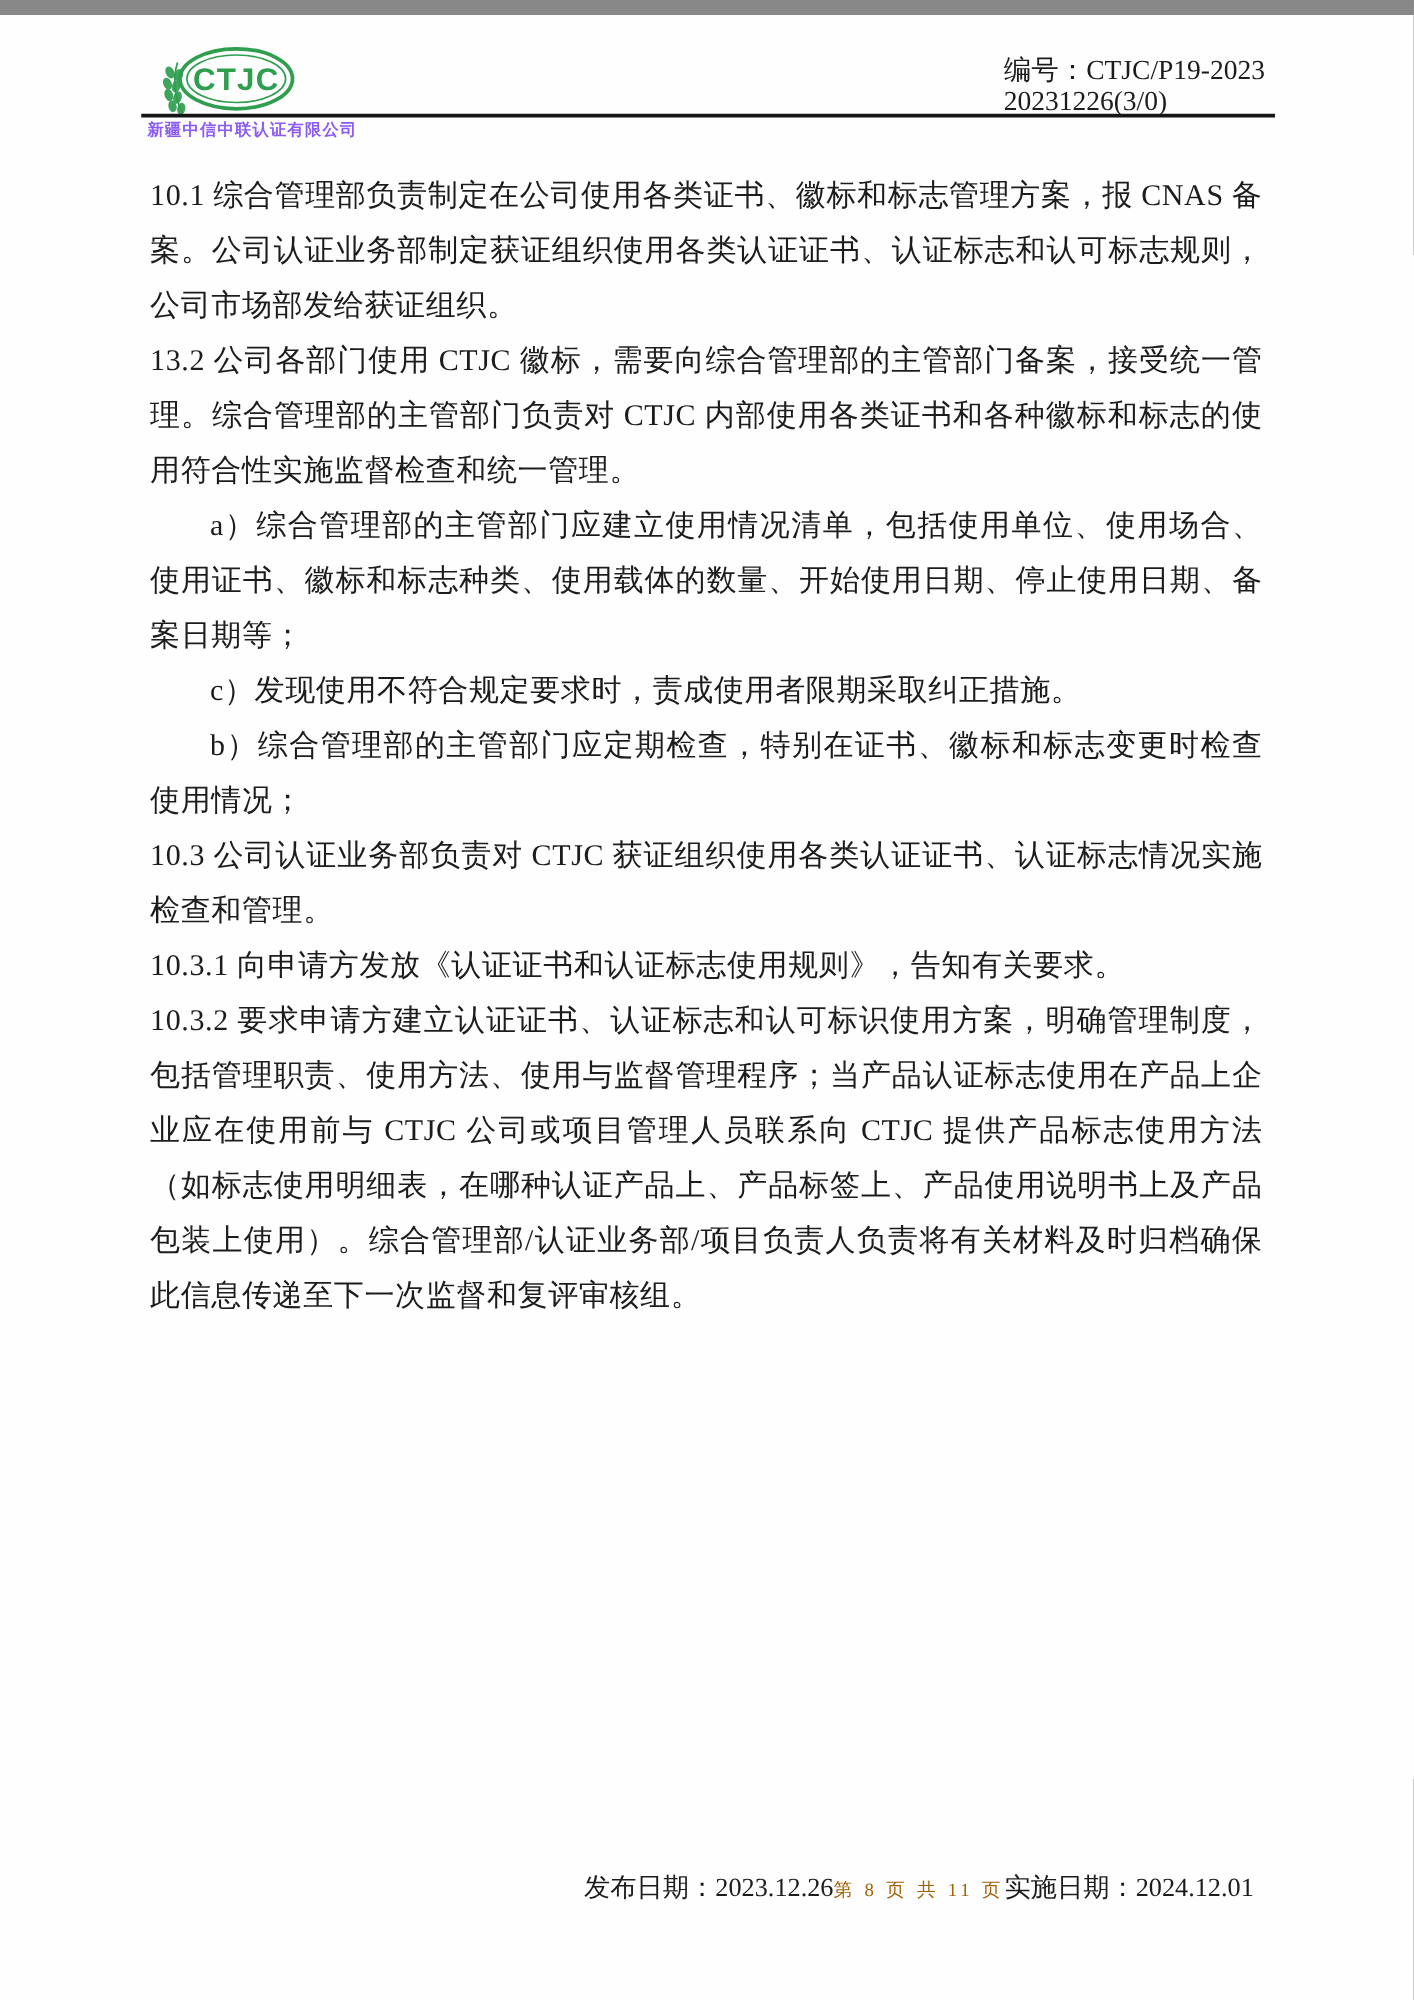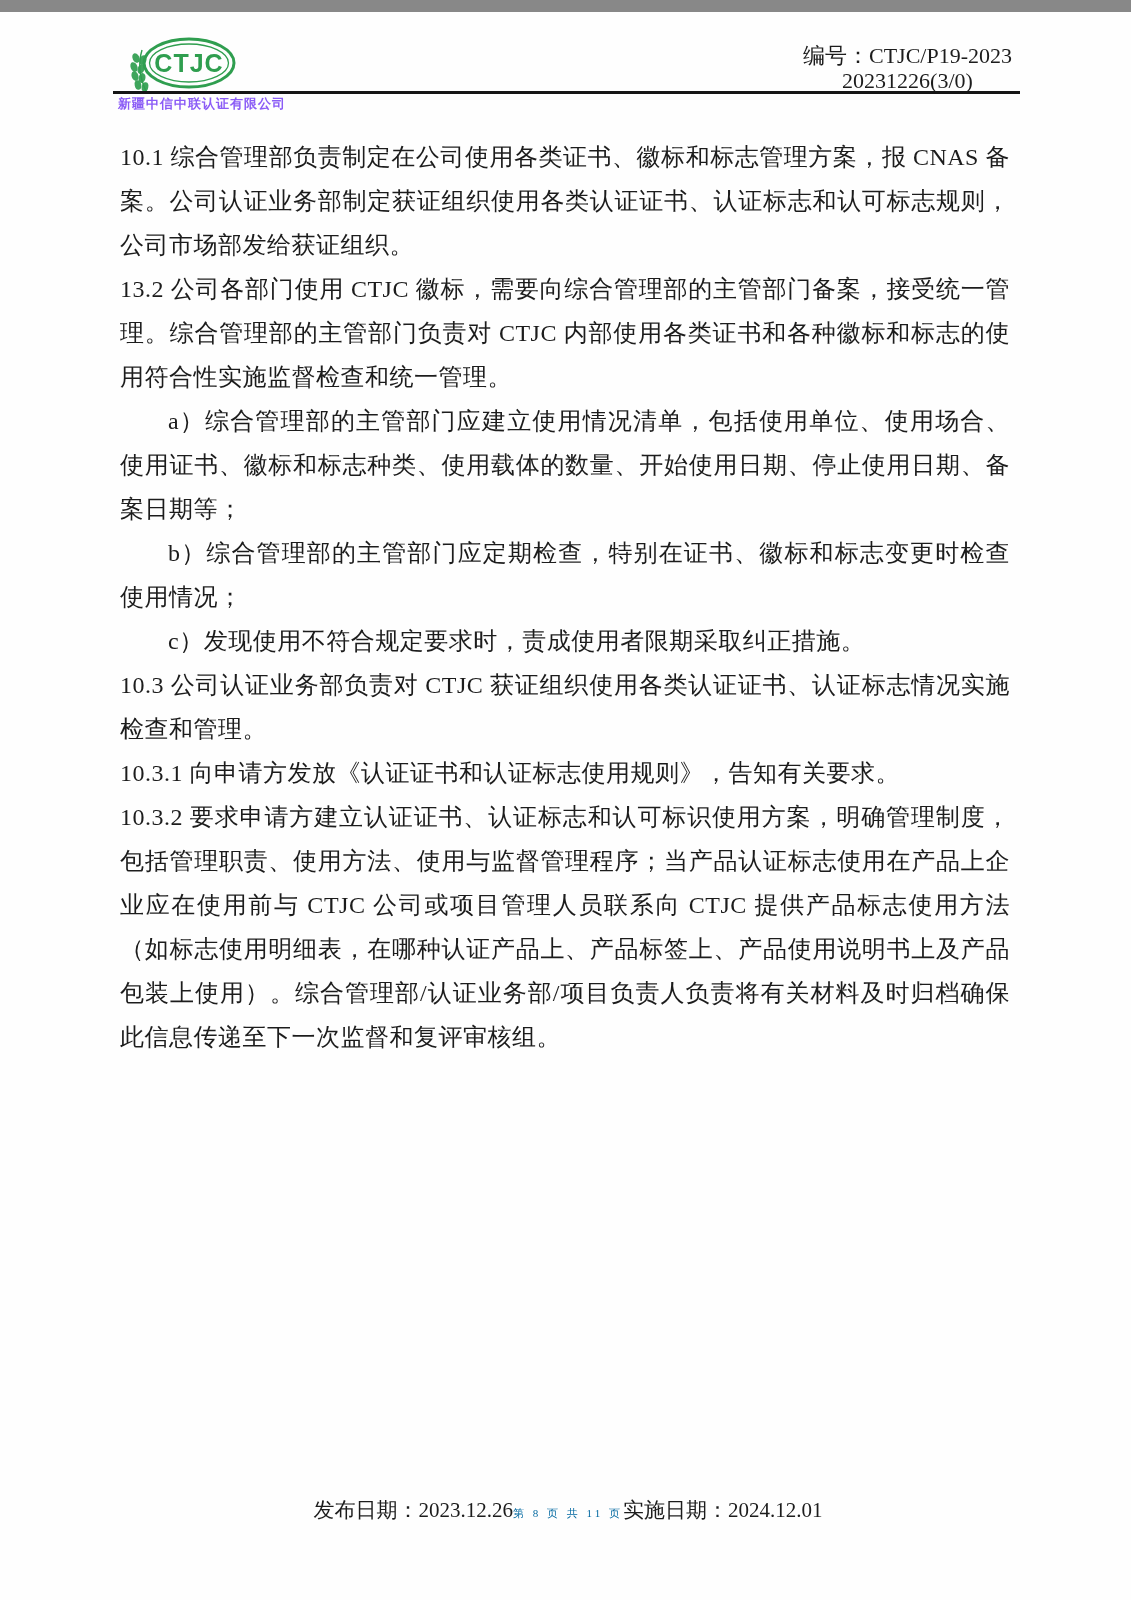--- a/index.html
+++ b/index.html
@@ -28,21 +28,21 @@
     font-size: 13px;
     font-weight: bold;
     color: #8b5cf6;
     letter-spacing: 1px;
     font-family: "Liberation Sans", "DejaVu Sans", sans-serif;
   }
   .doc-meta {
     position: absolute;
     right: 119px;
     top: 31px;
-    text-align: center;
+    text-align: left;
     font-size: 22px;
     line-height: 25px;
   }
   .header-rule {
     position: absolute;
     left: 113px;
     right: 111px;
     top: 79px;
     height: 3px;
     background: #151515;
@@ -64,28 +64,28 @@
   }
   .para.indent { text-indent: 2em; }
 
   
   footer {
     position: absolute;
     left: 133px;
     right: 128px;
     top: 1484px;
     display: flex;
-    justify-content: center;
+    justify-content: flex-end;
     align-items: baseline;
   }
   .footer-side { font-size: 21px; }
   .footer-center {
-    font-size: 11px;
+    font-size: 15px;
     letter-spacing: 3px;
-    color: #0369a1;
+    color: #a16207;
   }
 </style>
 </head>
 <body>
 
 <div class="page">
 
   <div class="logo-block">
     <svg width="118" height="57" viewBox="0 0 118 57">
       <g stroke="#2f9e4f" fill="none" stroke-width="1.4">
@@ -114,22 +114,22 @@
     <div><span>编号：</span><span>CTJC/P19-2023</span></div>
     <div>20231226(3/0)</div>
   </div>
 
   <div class="header-rule"></div>
 
   <main id="body-content">
       <p class="para">10.1 综合管理部负责制定在公司使用各类证书、徽标和标志管理方案，报 CNAS 备案。公司认证业务部制定获证组织使用各类认证证书、认证标志和认可标志规则，公司市场部发给获证组织。</p>
       <p class="para">13.2 公司各部门使用 CTJC 徽标，需要向综合管理部的主管部门备案，接受统一管理。综合管理部的主管部门负责对 CTJC 内部使用各类证书和各种徽标和标志的使用符合性实施监督检查和统一管理。</p>
       <p class="para indent">a）综合管理部的主管部门应建立使用情况清单，包括使用单位、使用场合、使用证书、徽标和标志种类、使用载体的数量、开始使用日期、停止使用日期、备案日期等；</p>
+      <p class="para indent">c）发现使用不符合规定要求时，责成使用者限期采取纠正措施。</p>
       <p class="para indent">b）综合管理部的主管部门应定期检查，特别在证书、徽标和标志变更时检查使用情况；</p>
-      <p class="para indent">c）发现使用不符合规定要求时，责成使用者限期采取纠正措施。</p>
       <p class="para">10.3 公司认证业务部负责对 CTJC 获证组织使用各类认证证书、认证标志情况实施检查和管理。</p>
       <p class="para">10.3.1 向申请方发放《认证证书和认证标志使用规则》，告知有关要求。</p>
       <p class="para">10.3.2 要求申请方建立认证证书、认证标志和认可标识使用方案，明确管理制度，包括管理职责、使用方法、使用与监督管理程序；当产品认证标志使用在产品上企业应在使用前与 CTJC 公司或项目管理人员联系向 CTJC 提供产品标志使用方法（如标志使用明细表，在哪种认证产品上、产品标签上、产品使用说明书上及产品包装上使用）。综合管理部/认证业务部/项目负责人负责将有关材料及时归档确保此信息传递至下一次监督和复评审核组。</p>
     </main>
 
   <footer>
     <div class="footer-side"><span>发布日期：</span><span>2023.12.26</span></div>
     <div class="footer-center">第 8 页 共 11 页</div>
     <div class="footer-side"><span>实施日期：</span><span>2024.12.01</span></div>
   </footer>

